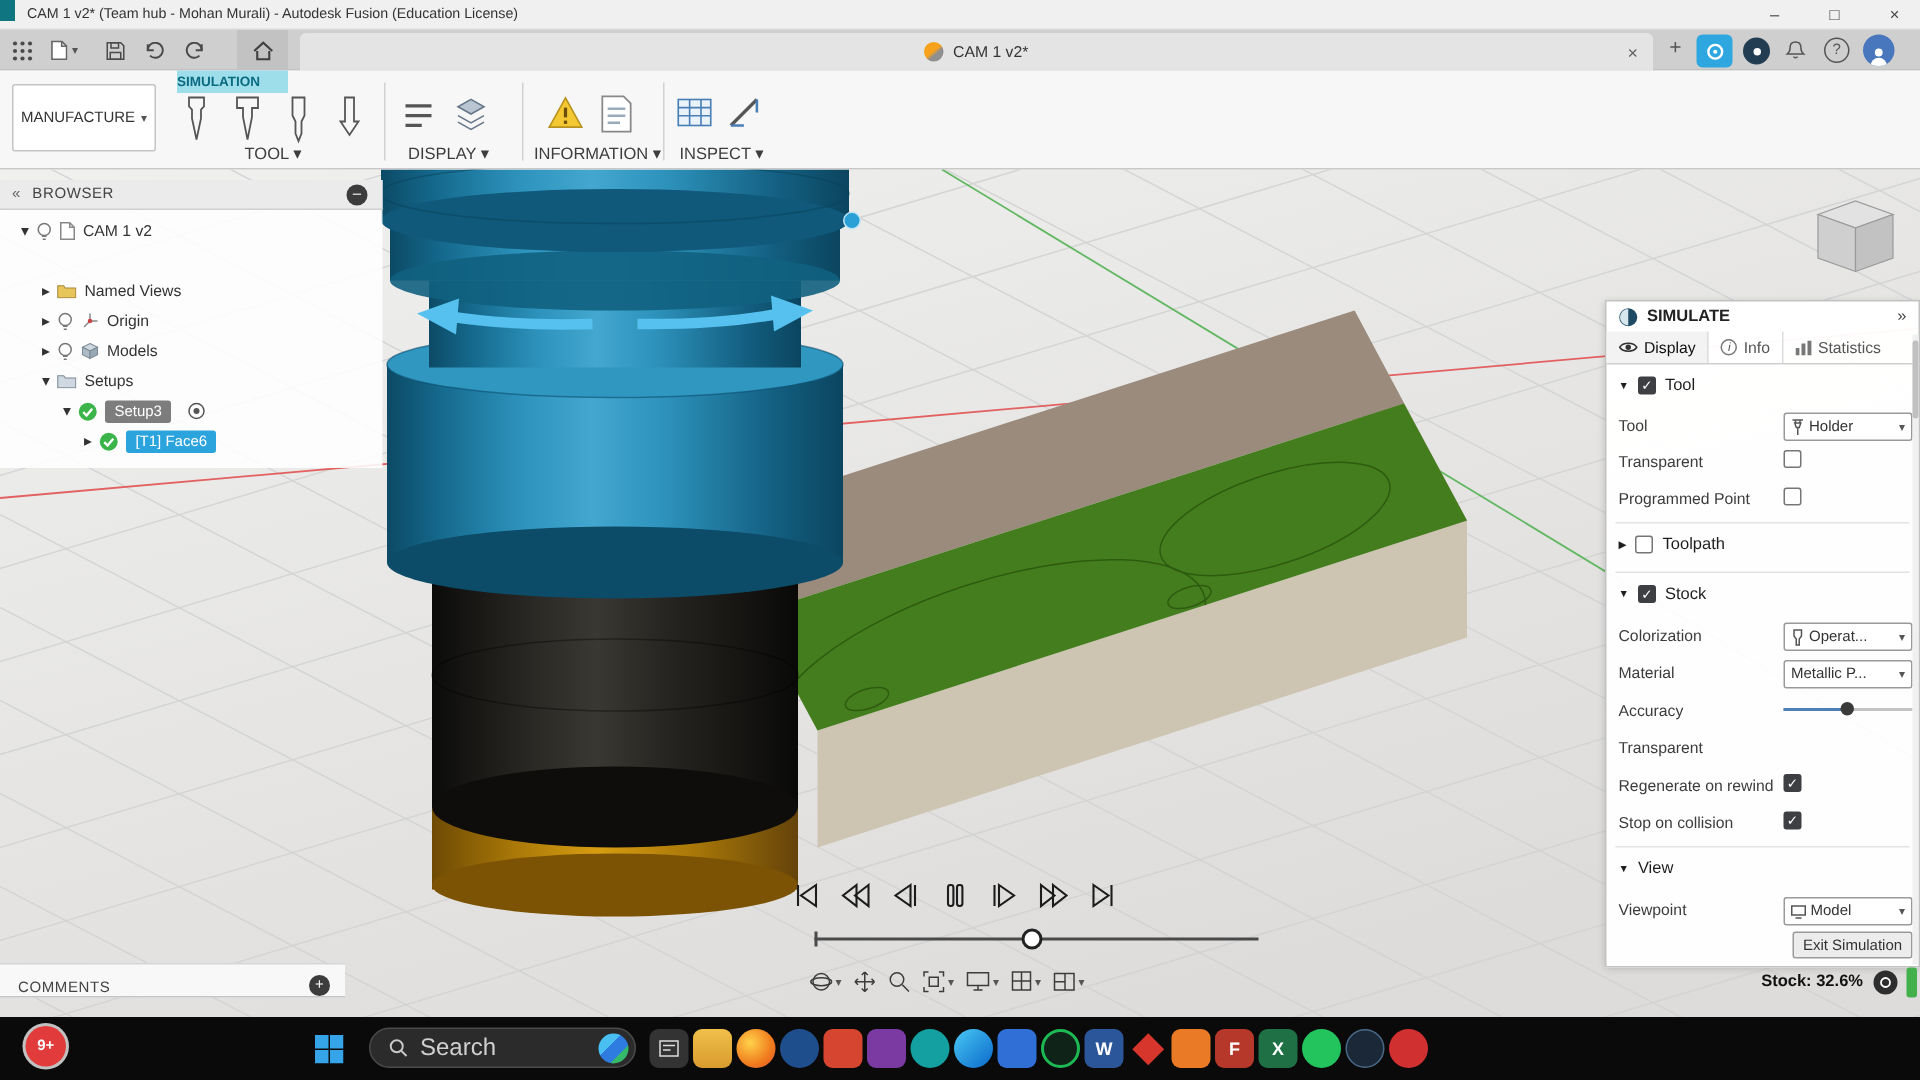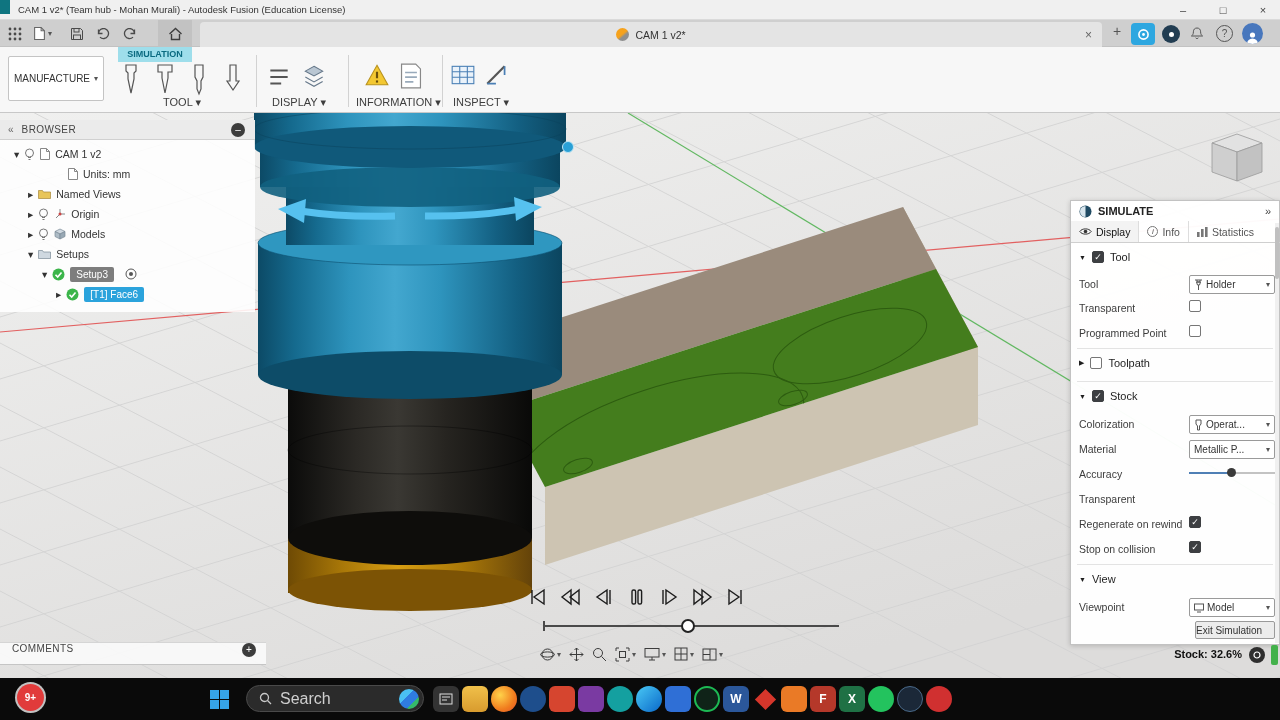--- a/index.html
+++ b/index.html
@@ -115,21 +115,21 @@
           <path d="M1 13a5.5 5.5 0 0 1 11 0Z" fill="#fff"></path>
         </svg>
     </span>
   </div>
 
   <div class="abs" style="left:0;top:47px;width:1280px;height:66px;background:#f7f7f7;border-bottom:1px solid #c8c8c8">
     <div class="abs" style="left:8px;top:9px;width:96px;height:45px;background:#fff;border:1px solid #c4c4c4;border-radius:2px;display:flex;align-items:center;justify-content:center;gap:4px">
       <span style="font-size:10px;color:#333">MANUFACTURE</span>
       <span class="car">▾</span>
     </div>
-    <div class="abs" style="left:118px;top:0;width:74px;height:15px;background:#9edeeb;text-align:center;line-height:15px;font-size:9px;font-weight:bold;color:#0a6a80">SIMULATION</div>
+    <div class="abs" style="left:118px;top:0;width:74px;height:15px;background:#9edeeb;text-align:left;line-height:15px;font-size:9px;font-weight:bold;color:#0a6a80">SIMULATION</div>
 
     <span class="abs" style="left:118px;top:15px">
         <svg width="26" height="34" viewBox="0 0 26 34" fill="none" stroke="#555" stroke-width="1.2">
           <path d="M8 3h10v6l-2 2v6l-3 14-3-14v-6l-2-2z"></path>
         </svg>
       </span>
     <span class="abs" style="left:152px;top:15px">
         <svg width="26" height="34" viewBox="0 0 26 34" fill="none" stroke="#555" stroke-width="1.2">
           <path d="M6 3h14v7h-4v6l-3 15-3-15v-6H6z"></path>
         </svg>
@@ -325,27 +325,20 @@
       <svg width="11" height="13">
           <circle cx="5.5" cy="5" r="4" fill="none" stroke="#777"></circle>
           <path d="M4 9.5h3M4.5 11.5h2" stroke="#777"></path>
         </svg>
       <svg width="10" height="12" viewBox="0 0 10 12">
           <path d="M.5.5h6l3 3v8h-9z" fill="#fff" stroke="#888"></path>
           <path d="M6.5.5v3h3" fill="none" stroke="#888"></path>
         </svg>
       <span>CAM 1 v2</span>
     </div>
-    <div class="trow" style="top:44px;padding-left:68px">
-      <svg width="10" height="12" viewBox="0 0 10 12">
-          <path d="M.5.5h6l3 3v8h-9z" fill="#fff" stroke="#888"></path>
-          <path d="M6.5.5v3h3" fill="none" stroke="#888"></path>
-        </svg>
-      <span>Units: mm</span>
-    </div>
     <div class="trow" style="top:64px;padding-left:28px">
       <span class="gly">▸</span>
       <svg width="13" height="10" viewBox="0 0 13 10">
           <path d="M.5 1.5h4l1 1.5h7v6.5H.5z" fill="#e8c55a" stroke="#a8883a" stroke-width="0.7"></path>
         </svg>
       <span>Named Views</span>
     </div>
     <div class="trow" style="top:84px;padding-left:28px">
       <span class="gly">▸</span>
       <svg width="11" height="13">
@@ -494,21 +487,21 @@
     </div>
     <span class="lbl" style="top:400px">Viewpoint</span>
     <div class="dd" style="top:397px">
       <svg width="10" height="10" viewBox="0 0 10 10">
           <rect x="0.5" y="1" width="9" height="6" fill="none" stroke="#555"></rect>
           <path d="M3 9h4" stroke="#555"></path>
         </svg>
       <span>Model</span>
       <span class="car">▾</span>
     </div>
-    <div class="abs" style="left:124px;top:420px;width:80px;height:18px;background:#ececec;border:1px solid #9a9a9a;border-radius:2px;text-align:left;line-height:17px;font-size:10px;color:#333">Exit Simulation</div>
+    <div class="abs" style="left:124px;top:420px;width:80px;height:18px;background:#ececec;border:1px solid #9a9a9a;border-radius:2px;text-align:center;line-height:17px;font-size:10px;color:#333">Exit Simulation</div>
     <div class="abs" style="left:204px;top:22px;width:4px;height:420px;background:#f0f0f0">
       <div style="position:absolute;left:0;top:4px;width:4px;height:52px;background:#c0c0c0;border-radius:2px"></div>
     </div>
   </div>
 
   <div class="abs" style="left:527px;top:586px;width:236px;height:24px;display:flex;gap:12px">
     <svg width="21" height="22" viewBox="0 0 21 22" fill="none" stroke="#1c1c1c" stroke-width="1.4">
         <path d="M5 4v14"></path>
         <path d="M17 4 7 11l10 7Z"></path>
       </svg>
@@ -582,21 +575,21 @@
     </span>
     <span style="display:flex;align-items:center;gap:2px">
       <svg width="15" height="13" viewBox="0 0 15 13" stroke="#3c3c3c" fill="none">
           <rect x="1" y="1" width="13" height="11"></rect>
           <path d="M8 1v11M1 6.5h7"></path>
         </svg>
       <span class="car">▾</span>
     </span>
   </div>
 
-  <div class="abs" style="left:0;top:642px;width:266px;height:23px;background:rgba(250,250,250,0.92);border-top:1px solid #d5d5d5;border-bottom:1px solid #c5c5c5;display:flex;align-items:flex-start">
+  <div class="abs" style="left:0;top:642px;width:230px;height:23px;background:rgba(250,250,250,0.92);border-top:1px solid #d5d5d5;border-bottom:1px solid #c5c5c5;display:flex;align-items:flex-end">
     <span style="margin-left:12px;font-size:10px;letter-spacing:0.4px;color:#444">COMMENTS</span>
     <span class="circ" style="margin-left:auto;margin-right:10px;width:14px;height:14px;background:#3c3c3c;color:#fff;font-size:10px;line-height:13px;text-align:center">+</span>
   </div>
 
   <span class="abs" style="left:1130px;top:648px;width:112px;text-align:right;font-weight:bold;font-size:11px;color:#111">Stock: 32.6%</span>
   <span class="abs circ" style="left:1249px;top:647px;width:16px;height:16px;background:#2e2e2e;display:flex;align-items:center;justify-content:center">
     <svg width="8" height="8">
         <circle cx="4" cy="4" r="3" fill="none" stroke="#fff" stroke-width="1.2"></circle>
       </svg>
   </span>

